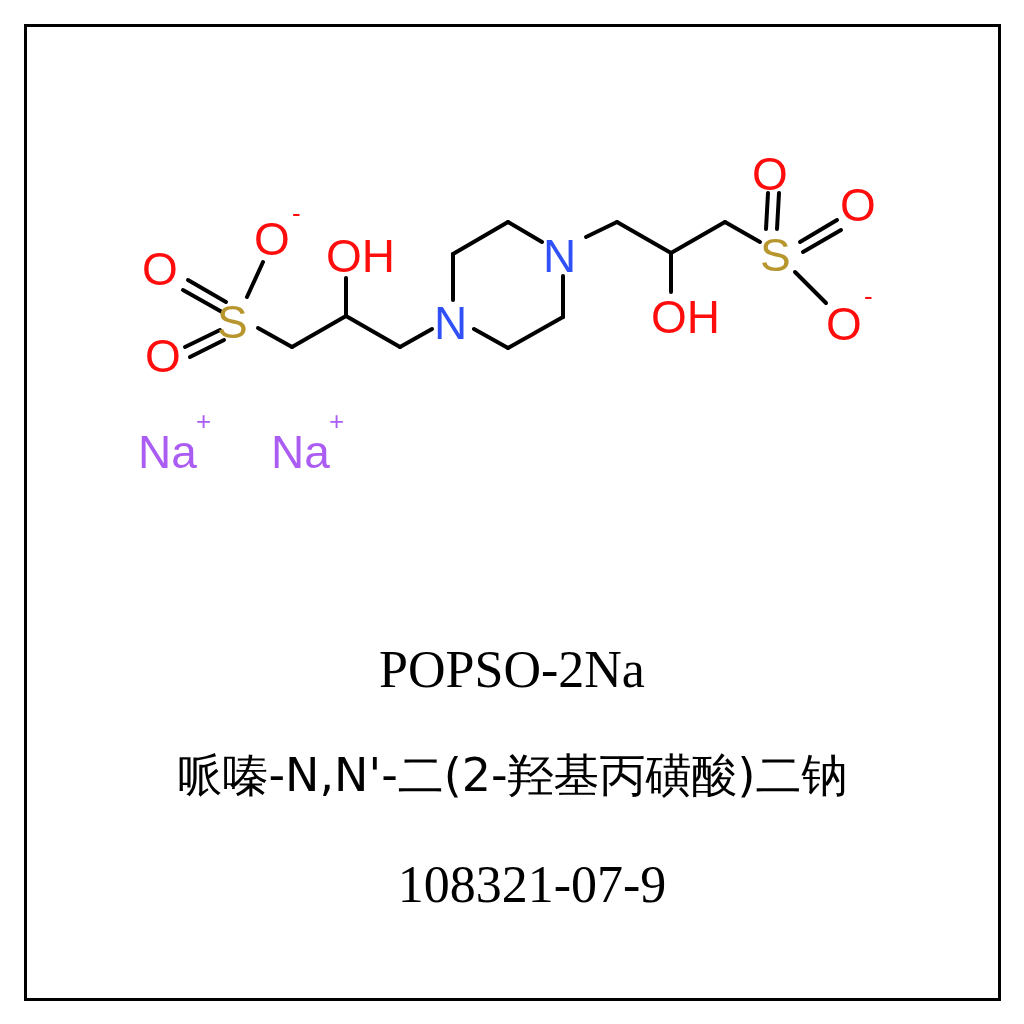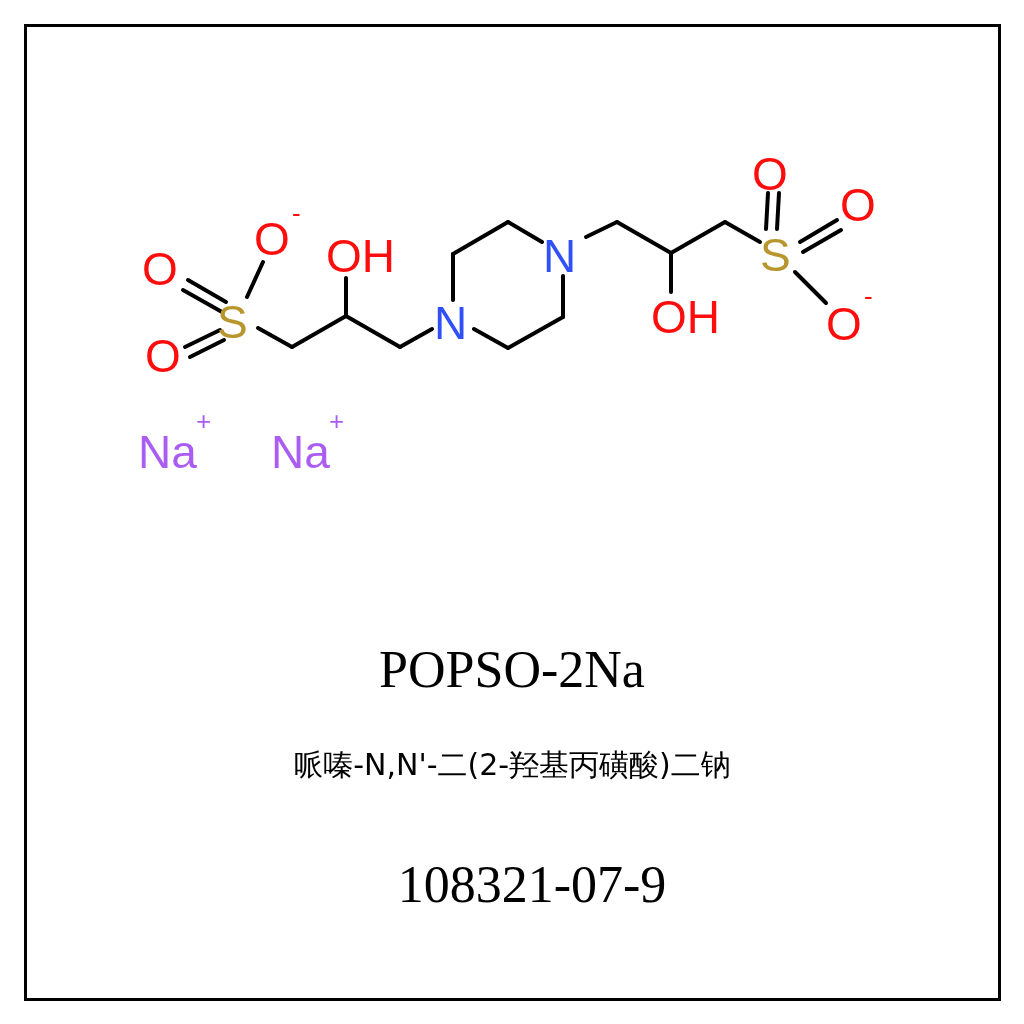--- a/index.html
+++ b/index.html
@@ -8,21 +8,21 @@
     position: absolute; left: 24px; top: 24px; width: 971px; height: 971px;
     border: 3px solid #000; background: #fff;
   }
   svg.mol { position: absolute; left: 0; top: 0; }
   .atom { font-family: "Liberation Sans", sans-serif; font-size: 46px; }
   .charge { font-family: "Liberation Sans", sans-serif; font-size: 26px; }
   .caption {
     position: absolute; left: 0; width: 1024px; text-align: center; color: #000;
   }
   .title { top: 640px; font-family: "Liberation Serif", serif; font-size: 52px; }
-  .cn-name { top: 745px; font-family: "DejaVu Sans", sans-serif; font-size: 30px; }
+  .cn-name { top: 745px; font-family: "DejaVu Sans", sans-serif; font-size: 46px; }
   .cas { top: 855px; font-family: "Liberation Serif", serif; font-size: 52px; padding-left: 20px; }
 </style>
 </head>
 <body>
 
 <div class="frame"></div>
 
 <svg class="mol" width="1024" height="1024">
   <g stroke="#000" stroke-width="4" fill="none" stroke-linecap="round">
 

